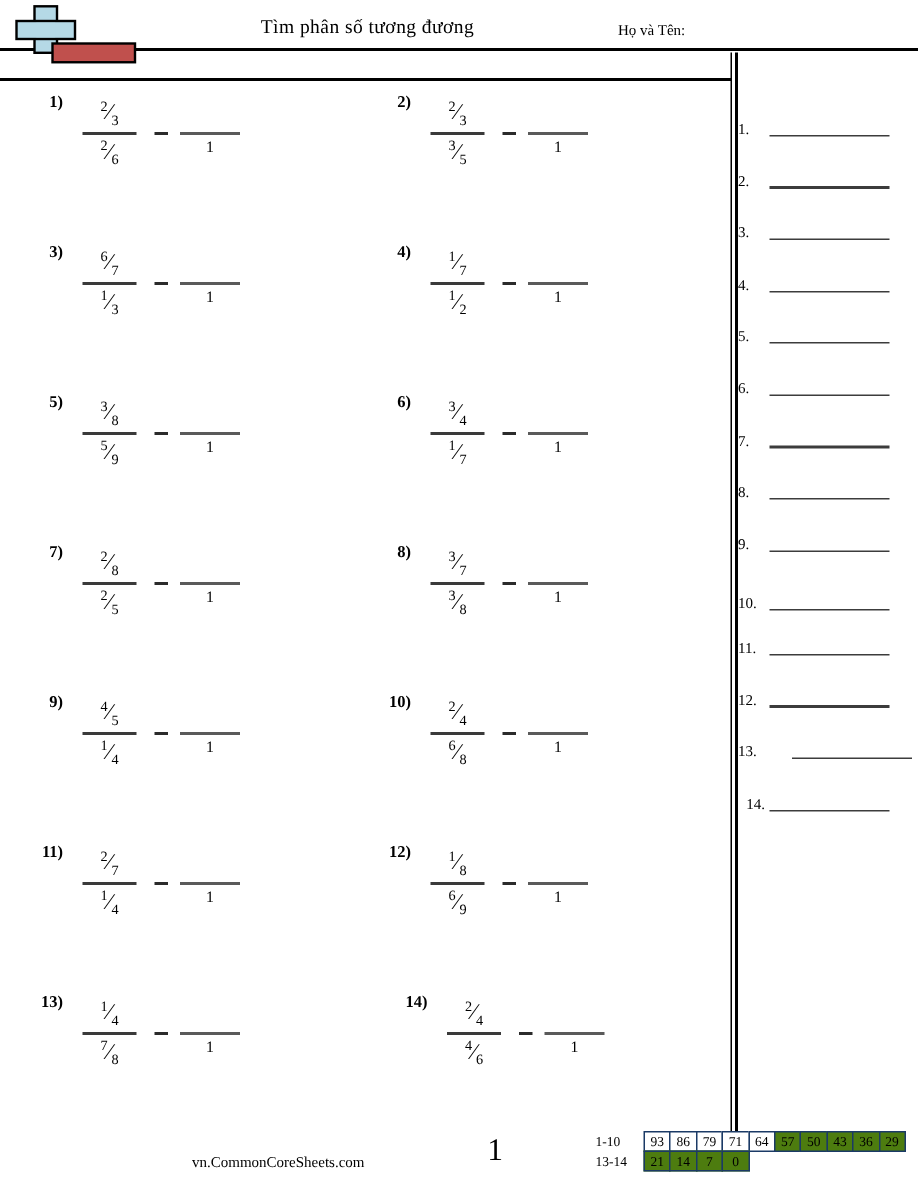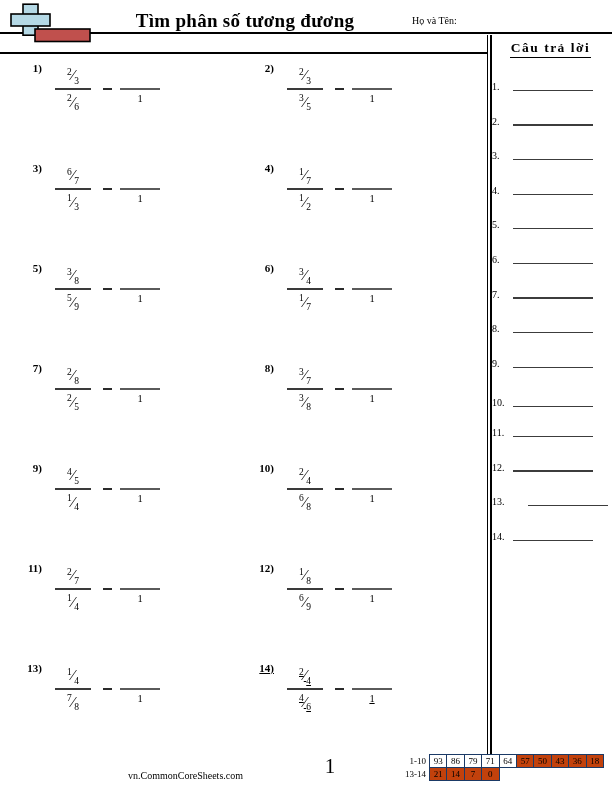--- a/index.html
+++ b/index.html
@@ -4,21 +4,21 @@
 <style>
   html,body { margin:0; padding:0; background:#888; }
   .page {
     position:relative; width:612px; height:792px; margin:0 auto;
     background:#ffffff; overflow:hidden;
     font-family:"Liberation Serif","DejaVu Serif",serif; color:#000;
   }
   
   .logo { position:absolute; left:8px; top:3px; z-index:3; }
   .title { position:absolute; left:130px; top:10px; width:230px; text-align:center;
-           font-size:19px; letter-spacing:.3px;font-weight:bold; }
+           font-size:13px; letter-spacing:.3px; }
   .name-label { position:absolute; left:412px; top:15px; font-size:10px; }
   .rule-top { position:absolute; left:0; top:32px; width:612px; height:2.4px; background:#000; z-index:2; }
   .instruction { position:absolute; left:8px; top:37px; font-size:10.5px; font-weight:bold; }
   .rule-instr { position:absolute; left:0; top:52px; width:488px; height:1.5px; background:#000; }
 
   
   .problems { position:absolute; left:0; top:60px; width:487px; height:700px; }
   .problem { position:absolute; display:flex; align-items:flex-start; }
   .pnum { width:22px; padding-top:2px; text-align:right; font-weight:bold; font-size:11px; }
   .pbody { display:flex; align-items:flex-start; margin-left:9px; }
@@ -48,25 +48,25 @@
 
   
   .badge { position:absolute; left:10px; top:758px; height:24px; line-height:24px;
            border:2.6px solid #000; border-radius:14px; padding:0 17px;
            font-weight:bold; font-size:15px; background:#fff; }
   .site { position:absolute; left:128px; top:770px; font-size:10px; }
   .pagenum { position:absolute; left:310px; top:754px; width:40px; text-align:center; font-size:21px; }
   .gtable { position:absolute; left:397px; top:754px; font-size:9px; }
   .grow { display:flex; }
   .grow + .grow { margin-top:-1px; }
-  .glabel { width:29px; text-align:right; padding-right:3px; height:14px; line-height:14px; }
+  .glabel { width:29px; padding-right:3px; height:14px; line-height:14px; }
   .gcell { box-sizing:border-box; width:18.4px; height:14px; line-height:12.5px; text-align:center;
            border:1px solid #1b3a66; background:#fff; }
   .gcell + .gcell { margin-left:-1px; }
-  .gcell.shaded { background:#c2410c; }
+  .gcell.shaded { background:#4d7c0f; }
 </style>
 </head>
 <body>
 
 <div class="page">
 
   <svg class="logo" width="86" height="41" viewBox="0 0 86 41">
     <g>
       <rect x="15" y="1.2" width="15" height="31" fill="#b5d9e6" stroke="#000" stroke-width="1.6"></rect>
       <rect x="3" y="11" width="39" height="12" fill="#b5d9e6" stroke="#000" stroke-width="1.6"></rect>
@@ -372,21 +372,21 @@
               <span class="fd">8</span>
             </div>
           </div>
           <div class="eq"></div>
           <div class="ansblock">
             <div class="ansline"></div>
             <div class="ansden">1</div>
           </div>
         </div>
       </div>
-      <div class="problem" style="left: 252px; top: 600px; text-decoration: underline;">
+      <div class="problem" style="left: 263px; top: 600px;">
         <span class="pnum">14)</span>
         <div class="pbody">
           <div class="bigfrac">
             <div class="minifrac ">
               <span class="fn">2</span>
               <span class="fs">⁄</span>
               <span class="fd">4</span>
             </div>
             <div class="fracbar"></div>
             <div class="minifrac bot">
@@ -398,23 +398,20 @@
           <div class="eq"></div>
           <div class="ansblock">
             <div class="ansline"></div>
             <div class="ansden">1</div>
           </div>
         </div>
       </div>
     </div>
 
   <div class="anscol" id="anscol">
-    <div class="ans-title">
-      <span>Câu trả lời</span>
-    </div>
   <div class="ansitem" style="top: 42px;">
         <span class="anslabel">1.</span>
         <div class="ansrule"></div>
       </div>
       <div class="ansitem" style="top: 76.6px;">
         <span class="anslabel">2.</span>
         <div class="ansrule"></div>
       </div>
       <div class="ansitem" style="top: 111.2px;">
         <span class="anslabel">3.</span>
@@ -453,41 +450,41 @@
         <div class="ansrule"></div>
       </div>
       <div class="ansitem" style="top: 422.6px;">
         <span class="anslabel">12.</span>
         <div class="ansrule"></div>
       </div>
       <div class="ansitem" style="top: 457.2px; gap: 15px;">
         <span class="anslabel">13.</span>
         <div class="ansrule"></div>
       </div>
-      <div class="ansitem" style="top: 491.8px;">
+      <div class="ansitem" style="top: 491.8px; text-align: right;">
         <span class="anslabel">14.</span>
         <div class="ansrule"></div>
       </div>
     </div>
 
   <div class="site">vn.CommonCoreSheets.com</div>
   <div class="pagenum">1</div>
   <div class="gtable" id="gtable">
       <div class="grow">
         <span class="glabel">1-10</span>
         <span class="gcell">93</span>
         <span class="gcell">86</span>
         <span class="gcell">79</span>
         <span class="gcell">71</span>
         <span class="gcell">64</span>
         <span class="gcell shaded">57</span>
         <span class="gcell shaded">50</span>
         <span class="gcell shaded">43</span>
         <span class="gcell shaded">36</span>
-        <span class="gcell shaded">18</span>
+        <span class="gcell shaded">29</span>
       </div>
       <div class="grow">
         <span class="glabel">13-14</span>
         <span class="gcell shaded">21</span>
         <span class="gcell shaded">14</span>
         <span class="gcell shaded">7</span>
         <span class="gcell shaded">0</span>
       </div>
     </div>
 

